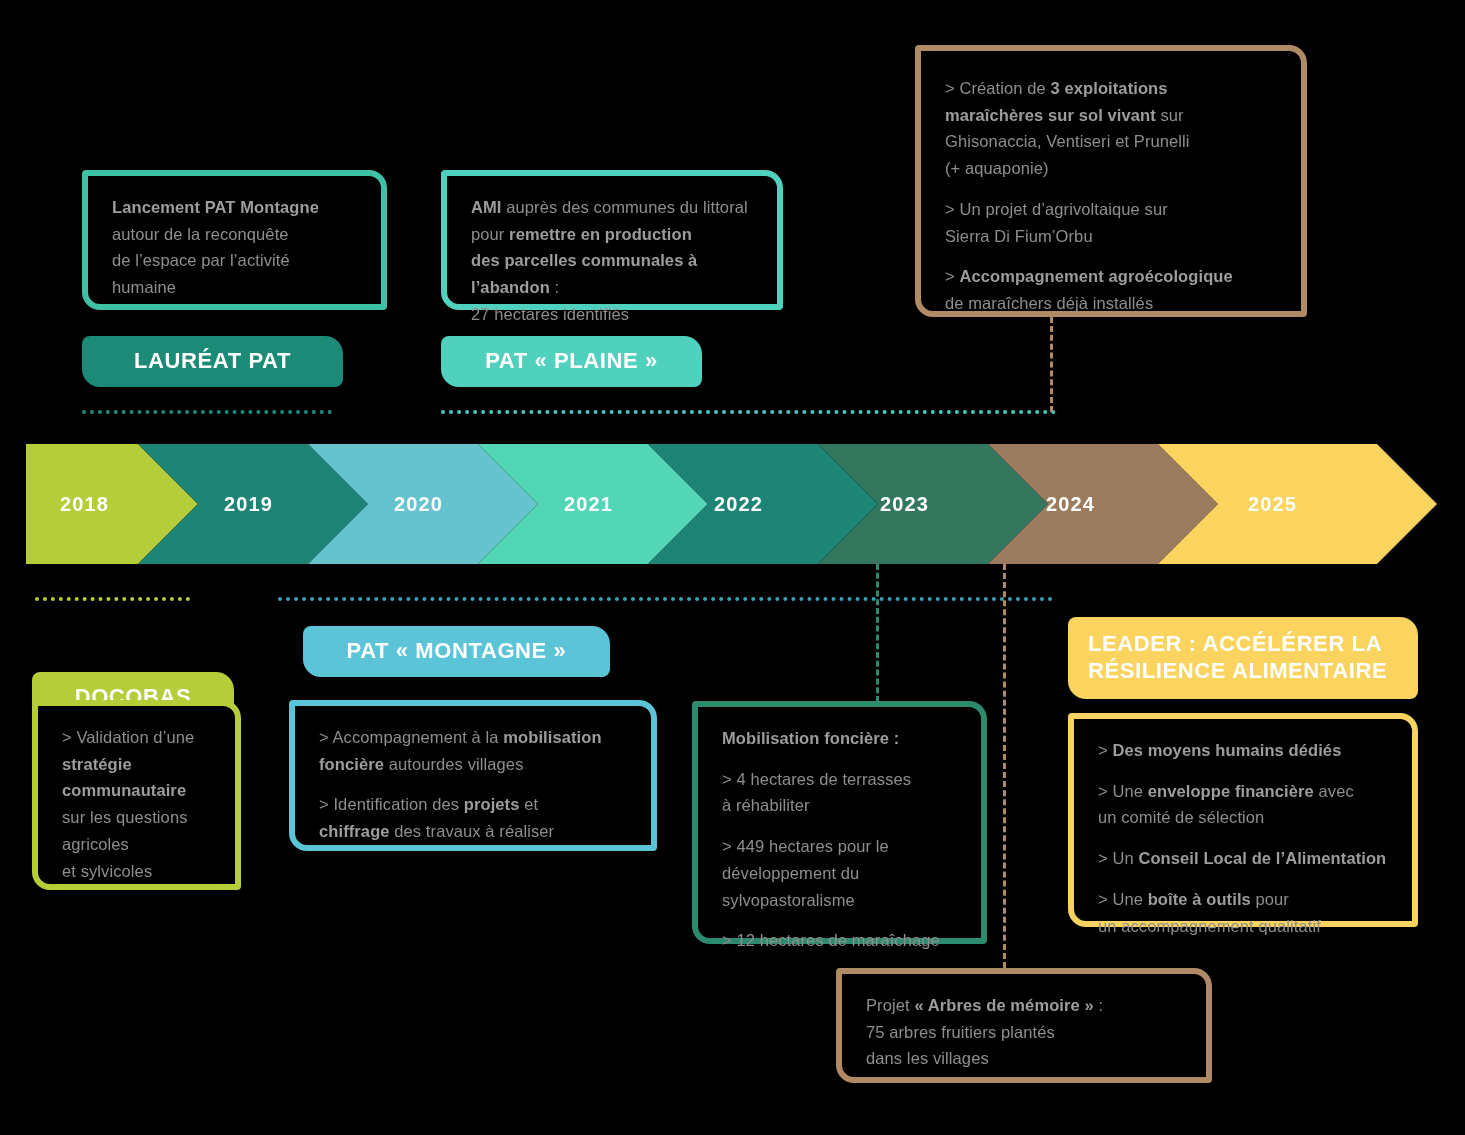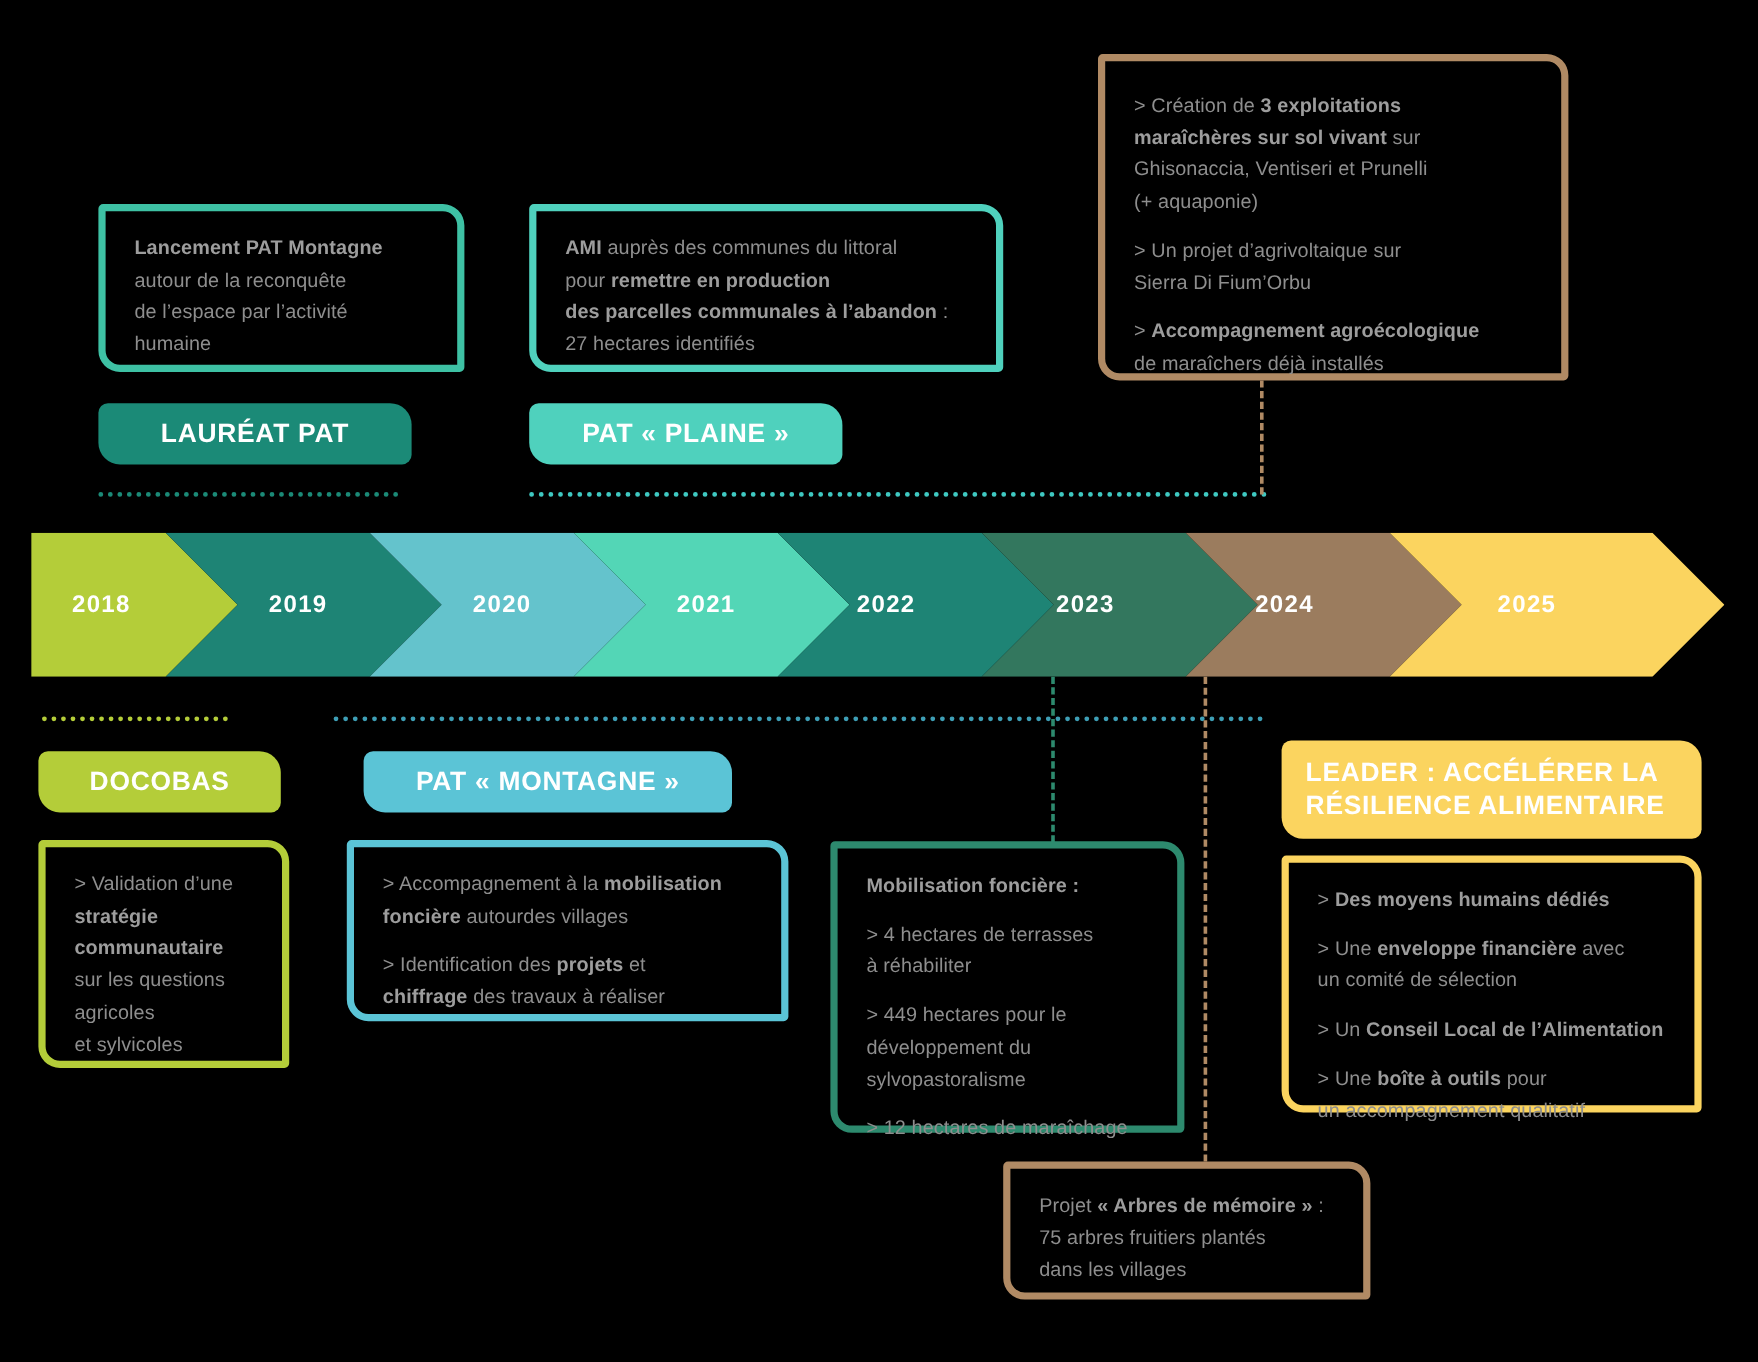--- a/index.html
+++ b/index.html
@@ -93,21 +93,21 @@
       <span>autour de la reconquête</span><br>
       <span>de l’espace par l’activité</span><br>
       <span>humaine</span>
     </p>
   </div>
   <div class="node" style="left:82px; top:336px;">
     <div class="pill" style="background:#1b8a77; width:261px;">LAURÉAT PAT</div>
   </div>
   <div class="hdash" style="left:82px; top:410px; width:250px; border-color:#1b8a77;"></div>
 
-  <div class="node infobox" style="left:441px; top:170px; width:395px; height:140px; border-color:#4fd1bd;">
+  <div class="node infobox" style="left:441px; top:170px; width:342px; height:140px; border-color:#4fd1bd;">
     <p>
       <b>AMI</b><span> auprès des communes du littoral</span><br>
       <span>pour </span><b>remettre en production</b><br>
       <b>des parcelles communales à l’abandon</b><span> :</span><br>
       <span>27 hectares identifiés</span>
     </p>
   </div>
   <div class="node" style="left:441px; top:336px;">
     <div class="pill" style="background:#4fd1bd; width:261px;">PAT « PLAINE »</div>
   </div>
@@ -171,21 +171,21 @@
         <span>2025</span>
       </div>
   </div>
 
   <div class="hdash" style="left:35px; top:597px; width:155px; border-color:#b4cd39;"></div>
   <div class="hdash" style="left:278px; top:597px; width:775px; border-color:#3e9fb6;"></div>
   <div class="vdash" style="left:876px; top:564px; height:138px; border-color:#2d8a6e;"></div>
   <div class="vdash" style="left:1003px; top:564px; height:404px; border-color:#b08a64;"></div>
 
   <div class="node" style="left:32px; top:626px;">
-    <div class="pill" style="background:#b4cd39; width:202px;">DOCOBAS</div>
+    <div class="pill" style="background:#b4cd39; width:202px;margin-top:46px;">DOCOBAS</div>
   </div>
   <div class="node infobox" style="left:32px; top:700px; width:209px; height:190px; border-color:#b4cd39;">
     <p>
       &gt; Validation d’une<br><b>stratégie</b><br><b>communautaire</b><br>sur les questions<br>agricoles<br>et sylvicoles
     </p>
     <span class="sr">&gt; Validation d’une stratégie communautaire sur les questions agricoles et sylvicoles</span>
   </div>
 
   <div class="node" style="left:283px; top:626px;padding-left:20px;">
     <div class="pill" style="background:#5bc4d6; width:307px;">PAT « MONTAGNE »</div>
@@ -217,20 +217,20 @@
     </div>
   </div>
   <div class="node infobox" style="left:1068px; top:713px; width:350px; height:214px; border-color:#fbd45f;">
     <p>&gt; <b>Des moyens humains dédiés</b></p>
     <p>&gt; Une <b>enveloppe financière</b> avec<br>un comité de sélection</p>
     <p>&gt; Un <b>Conseil Local de l’Alimentation</b></p>
     <p>&gt; Une <b>boîte à outils</b> pour<br>un accompagnement qualitatif</p>
     <span class="sr">&gt; Des moyens humains dédiés</span>
   </div>
 
-  <div class="node infobox" style="left:836px; top:968px; width:306px; height:115px; border-color:#b08a64;">
+  <div class="node infobox" style="left:836px; top:968px; width:376px; height:115px; border-color:#b08a64;">
     <p>
       Projet <b>« Arbres de mémoire »</b> :<br>75 arbres fruitiers plantés<br>dans les villages
     </p>
     <span class="sr">Projet « Arbres de mémoire » : 75 arbres fruitiers plantés dans les villages</span>
   </div>
 
 </div>
 
 </body></html>

